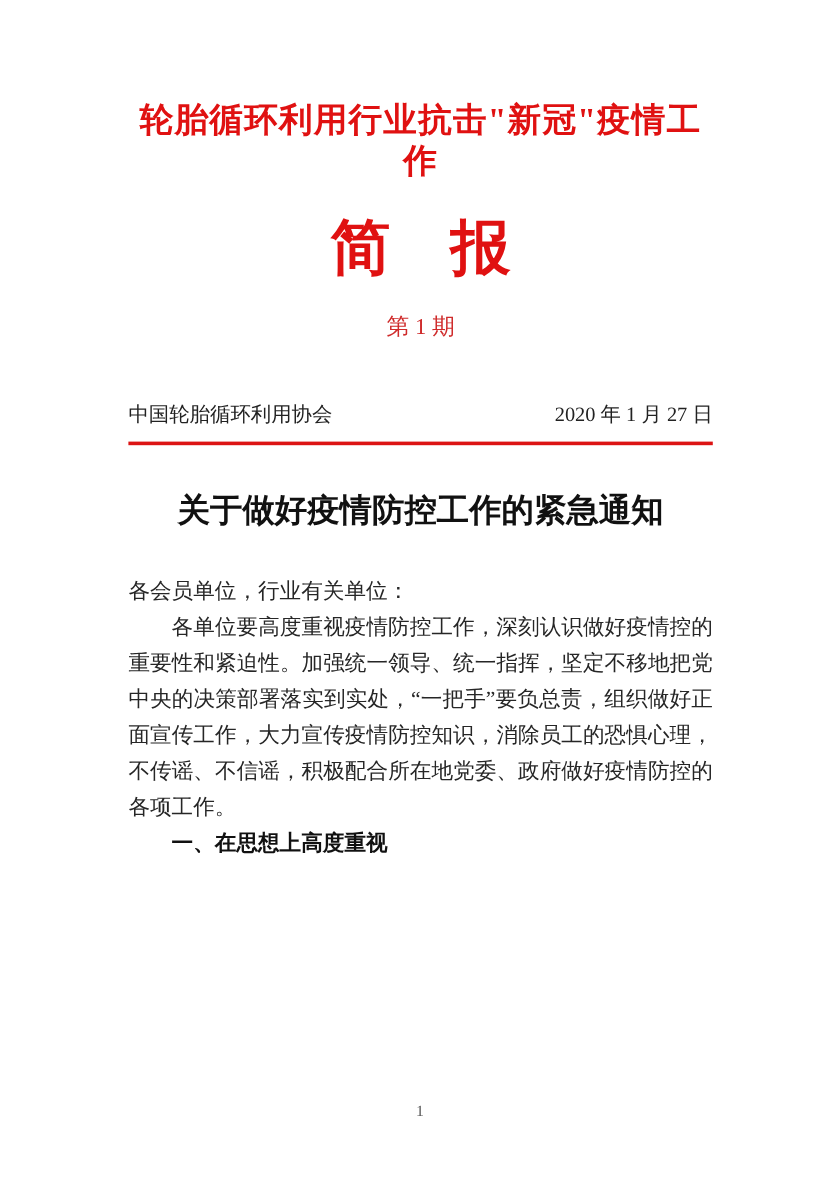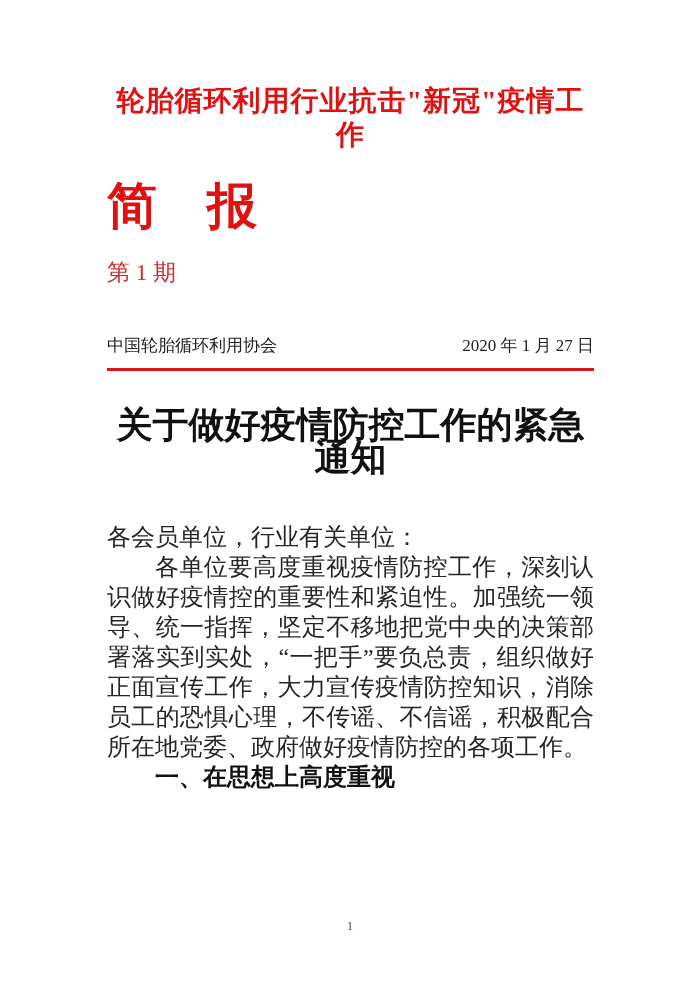--- a/index.html
+++ b/index.html
@@ -28,55 +28,55 @@
     font-weight: bold;
     text-align: center;
     letter-spacing: 1px;
   }
   .bulletin-title {
     color: var(--accent-red, #e01111);
     font-family: "Liberation Sans", sans-serif;
     font-size: 50px;
     line-height: 52px;
     font-weight: bold;
-    text-align: left;
+    text-align: center;
     margin-top: 28px;
   }
   .issue-label {
     color: var(--issue-red, #cf2b2b);
-    font-size: 23px;
+    font-size: 19px;
     line-height: 22px;
-    text-align: left;
+    text-align: center;
     margin-top: 30px;
   }
   .masthead-row {
     display: flex;
     justify-content: space-between;
     align-items: baseline;
     font-size: 17px;
     line-height: 20px;
     margin-top: 52px;
     color: #222222;
   }
   .red-rule {
     margin-top: 12px;
     height: 0;
     border-top: 3.5px solid var(--rule-red, #dc1414);
   }
   .notice-title {
-    font-size: 36px;
+    font-size: 27px;
     line-height: 33px;
     font-weight: bold;
     text-align: center;
     margin-top: 38px;
     color: #111111;
   }
   .body-text {
-    margin-top: 47px;
-    font-size: 24px;
+    margin-top: 35px;
+    font-size: 18px;
     line-height: 30px;
     text-align: justify;
     word-break: break-all;
   }
   .body-text p {
     margin: 0;
   }
   .indent {
     text-indent: 2em;
   }

